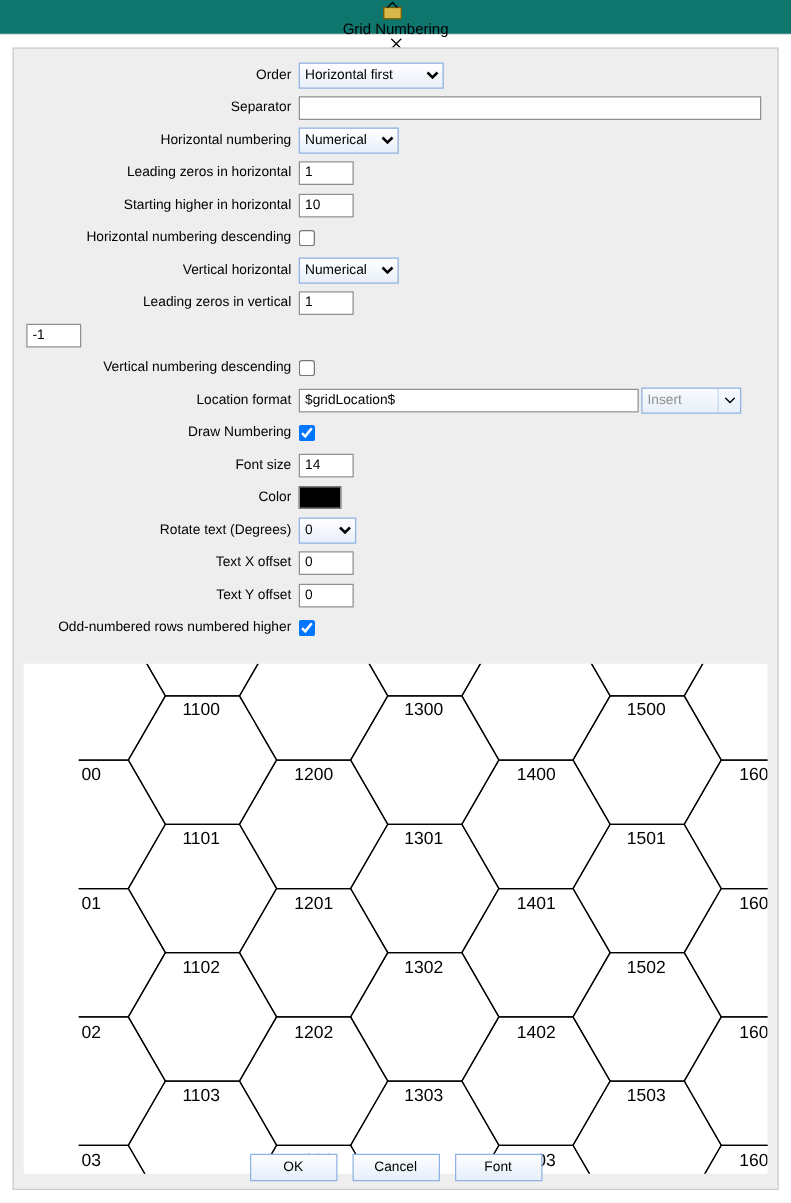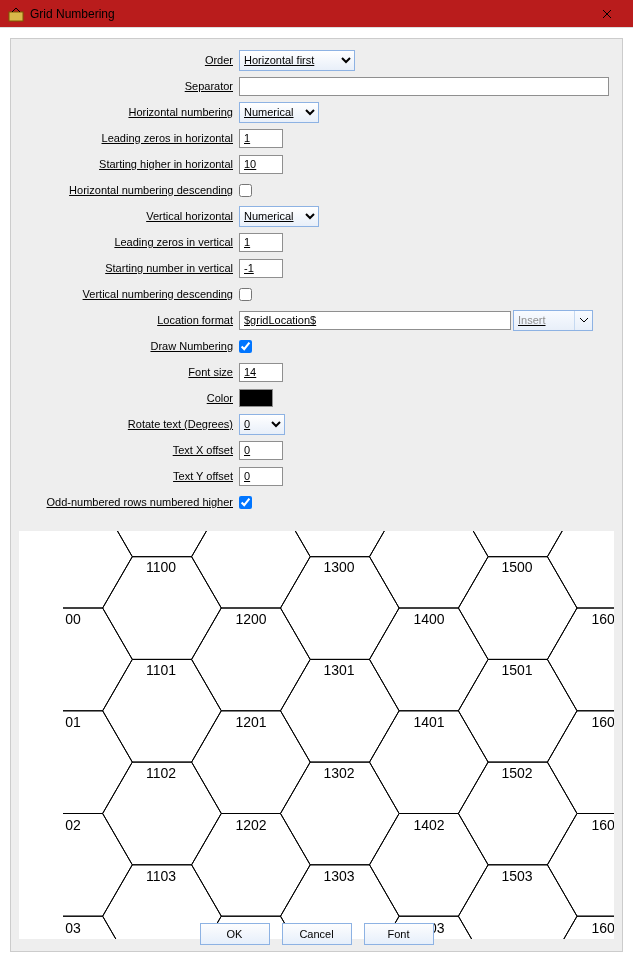--- a/index.html
+++ b/index.html
@@ -7,39 +7,39 @@
     margin: 0; padding: 0;
     width: 633px; height: 962px;
     font-family: Tahoma, Arial, sans-serif;
     font-size: 11px;
     background: #fff;
     color: #000;
     overflow: hidden;
   }
   .titlebar {
     height: 28px;
-    background: #b91c1c;
+    background: #0f766e;
     border-bottom: 1px solid #ddd;
     display: flex;
     align-items: center;
     padding: 0 8px;
+    flex-direction: column;
   }
   .titlebar .icon { width: 16px; height: 16px; margin-right: 6px; }
   .titlebar .title { flex: 1; font-size: 12px; }
   .titlebar .close {
     width: 36px; height: 20px;
     display: flex; align-items: center; justify-content: center;
     font-size: 14px;
     cursor: default;
   }
   .content {
     position: absolute;
     top: 28px; left: 0; right: 0; bottom: 0;
     padding: 10px;
-    text-decoration: underline;
   }
   .panel {
     border: 1px solid #ccc;
     background: #eee;
     width: 100%;
     height: 100%;
     position: relative;
   }
   .form {
     padding: 8px 10px 4px 10px;
@@ -213,21 +213,20 @@
       </div>
 
       <div class="row">
         <div class="label">Leading zeros in vertical</div>
         <div class="ctrl">
           <input class="text-input sm" value="1" style="">
         </div>
       </div>
 
       <div class="row">
-        <div class="label">Starting number in vertical</div>
         <div class="ctrl">
           <input class="text-input sm" value="-1" style="">
         </div>
       </div>
 
       <div class="row">
         <div class="label">Vertical numbering descending</div>
         <div class="ctrl">
           <input type="checkbox" class="chk" style="">
         </div>

